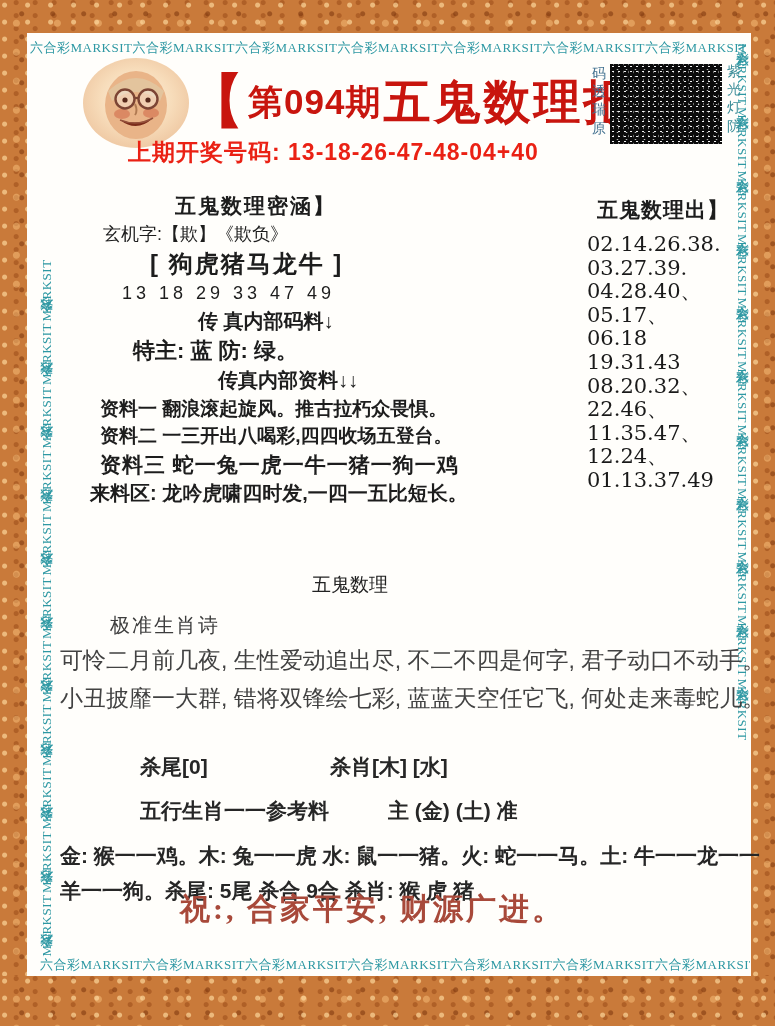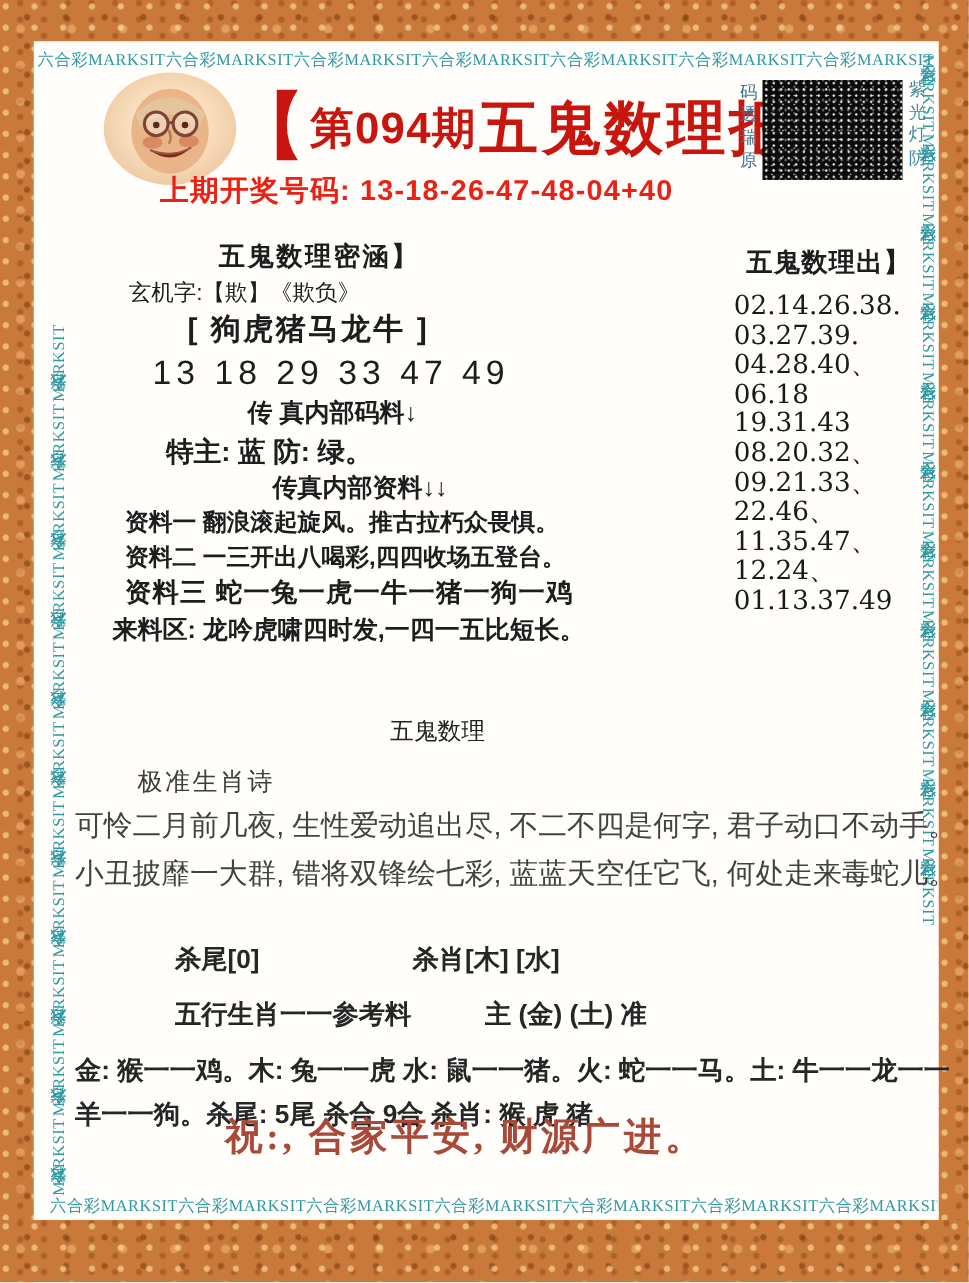--- a/index.html
+++ b/index.html
@@ -40,21 +40,21 @@
     background-size:6px 5px,9px 7px,5px 8px;background-position:0 0,3px 2px,1px 4px;}
   .vtext{position:absolute;width:16px;font-size:14px;line-height:1.3;word-break:break-all;text-align:center;}
   .vtext-left{left:591px;top:64px;color:#41708f;}
   .vtext-right{left:726px;top:62px;color:#3d8d98;}
   
   .lp{position:absolute;left:85px;top:194px;width:468px;}
   .lp div{margin-bottom:5px;line-height:1.18;}
   .lp-title{font-size:21px;font-weight:bold;padding-left:90px;letter-spacing:2px;margin-bottom:8px;}
   .l0{font-size:18px;font-weight:normal;padding-left:18px;}
   .l1{font-size:24px;font-weight:bold;padding-left:65px;letter-spacing:2px;}
-  .l2{font-size:27px;padding-left:37px;letter-spacing:4px;}
+  .l2{font-size:18px;padding-left:37px;letter-spacing:4px;}
   .l3{font-size:20px;font-weight:bold;padding-left:113px;}
   .l4{font-size:22px;font-weight:bold;padding-left:48px;}
   .l5{font-size:22px;padding-left:10px;}
   .l6{font-size:20px;font-weight:bold;padding-left:133px;}
   .l7{font-size:19px;font-weight:bold;padding-left:15px;}
   .l8{font-size:19px;font-weight:bold;padding-left:15px;}
   .l9{font-size:21px;font-weight:bold;padding-left:15px;letter-spacing:1px;}
   .l10{font-size:20px;font-weight:bold;padding-left:5px;}
   .l11{font-size:20px;font-weight:bold;padding-left:5px;}
   
@@ -146,24 +146,24 @@
     <div class="l8">资料二 一三开出八喝彩,四四收场五登台。</div>
     <div class="l9">资料三 蛇一兔一虎一牛一猪一狗一鸡</div>
     <div class="l10">来料区: 龙吟虎啸四时发,一四一五比短长。</div>
   </div>
 
   <div class="rp">
     <div class="rp-title">五鬼数理出】</div>
     <div class="rp-num">02.14.26.38.</div>
     <div class="rp-num">03.27.39.</div>
     <div class="rp-num">04.28.40、</div>
+    <div class="rp-num">05.17、</div>
     <div class="rp-num">06.18</div>
     <div class="rp-num">19.31.43</div>
     <div class="rp-num">08.20.32、</div>
-    <div class="rp-num">09.21.33、</div>
     <div class="rp-num">22.46、</div>
     <div class="rp-num">11.35.47、</div>
     <div class="rp-num">12.24、</div>
     <div class="rp-num">01.13.37.49</div>
   </div>
 
   <div class="section-title">五鬼数理</div>
   <div class="poem-title">极准生肖诗</div>
   <div class="poem poem2">小丑披靡一大群, 错将双锋绘七彩, 蓝蓝天空任它飞, 何处走来毒蛇儿。</div>
   <div class="poem poem1">可怜二月前几夜, 生性爱动追出尽, 不二不四是何字, 君子动口不动手。</div>

